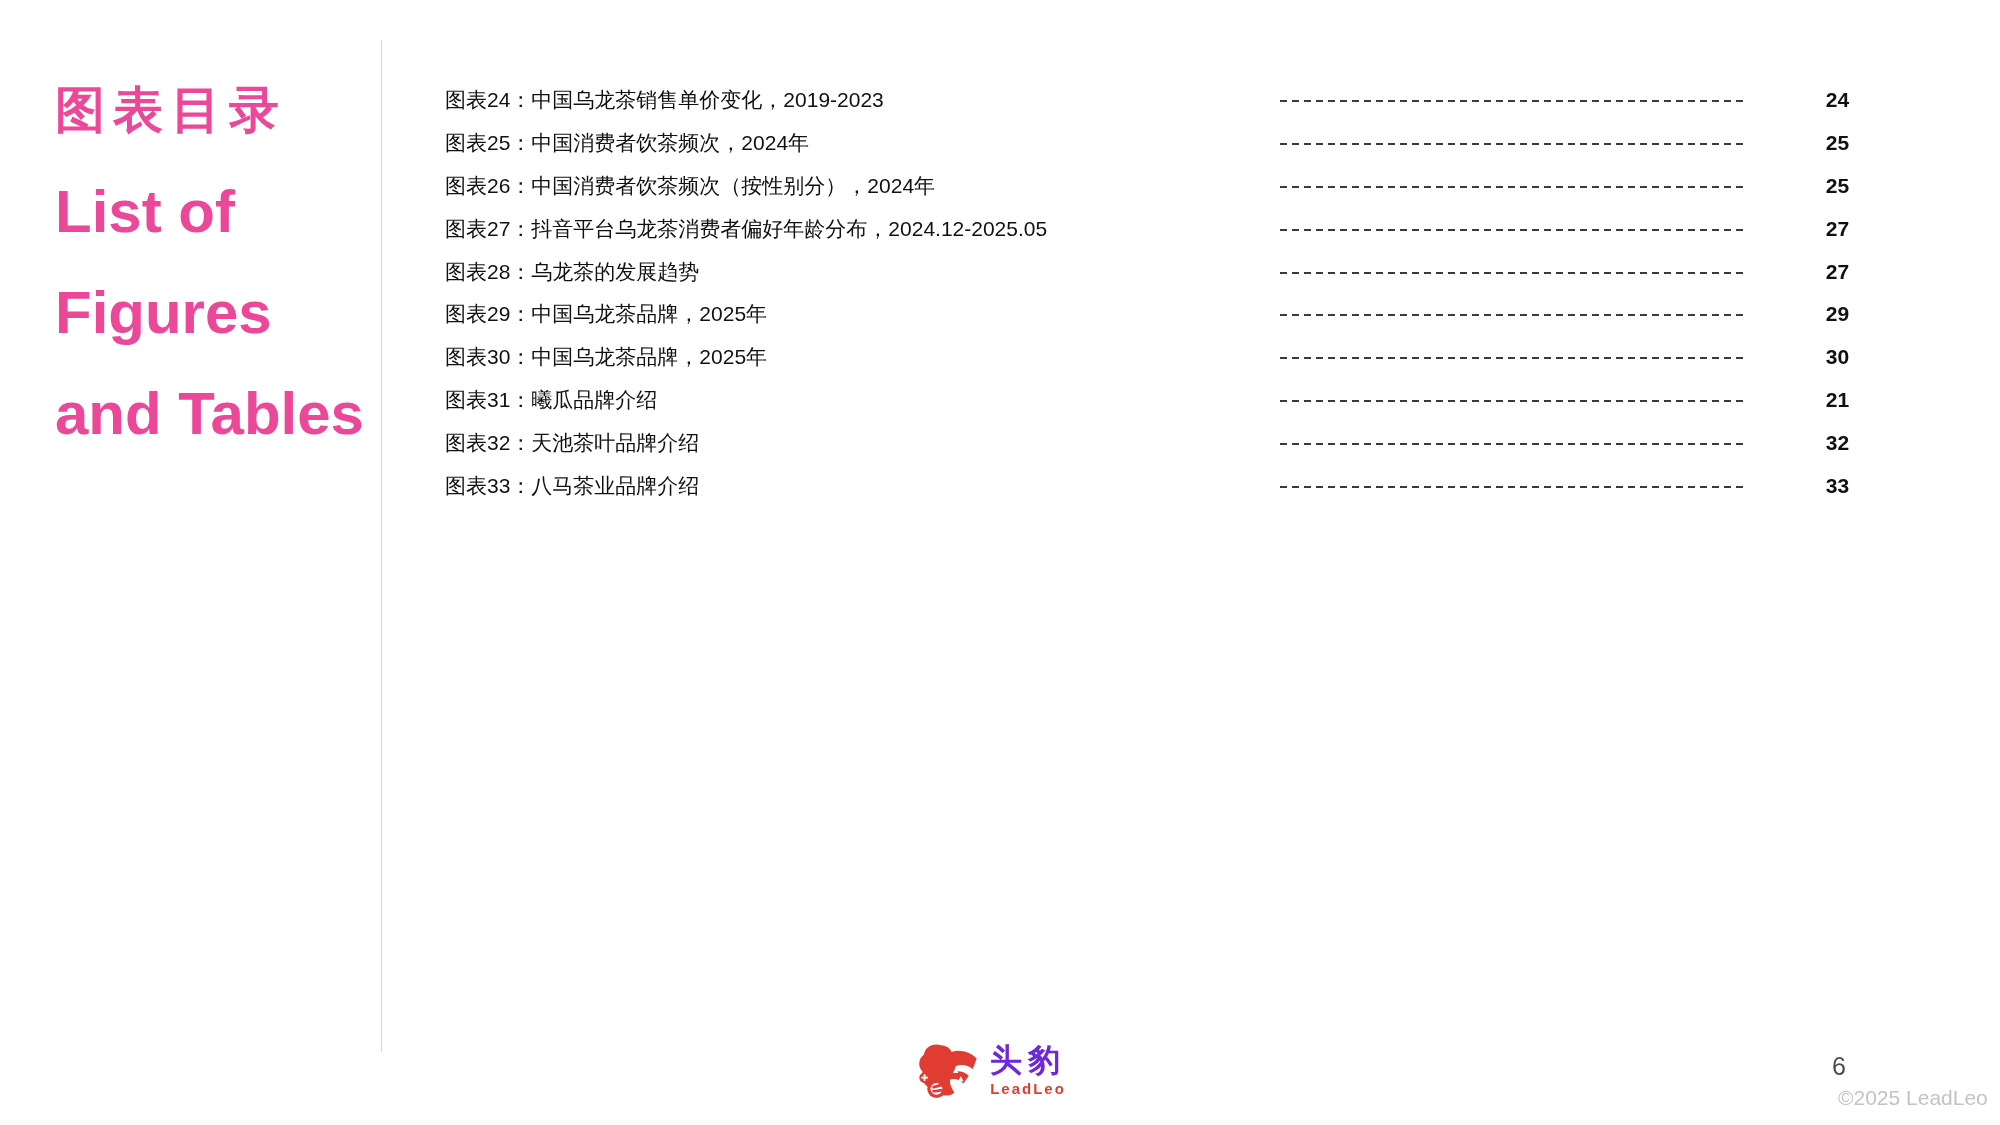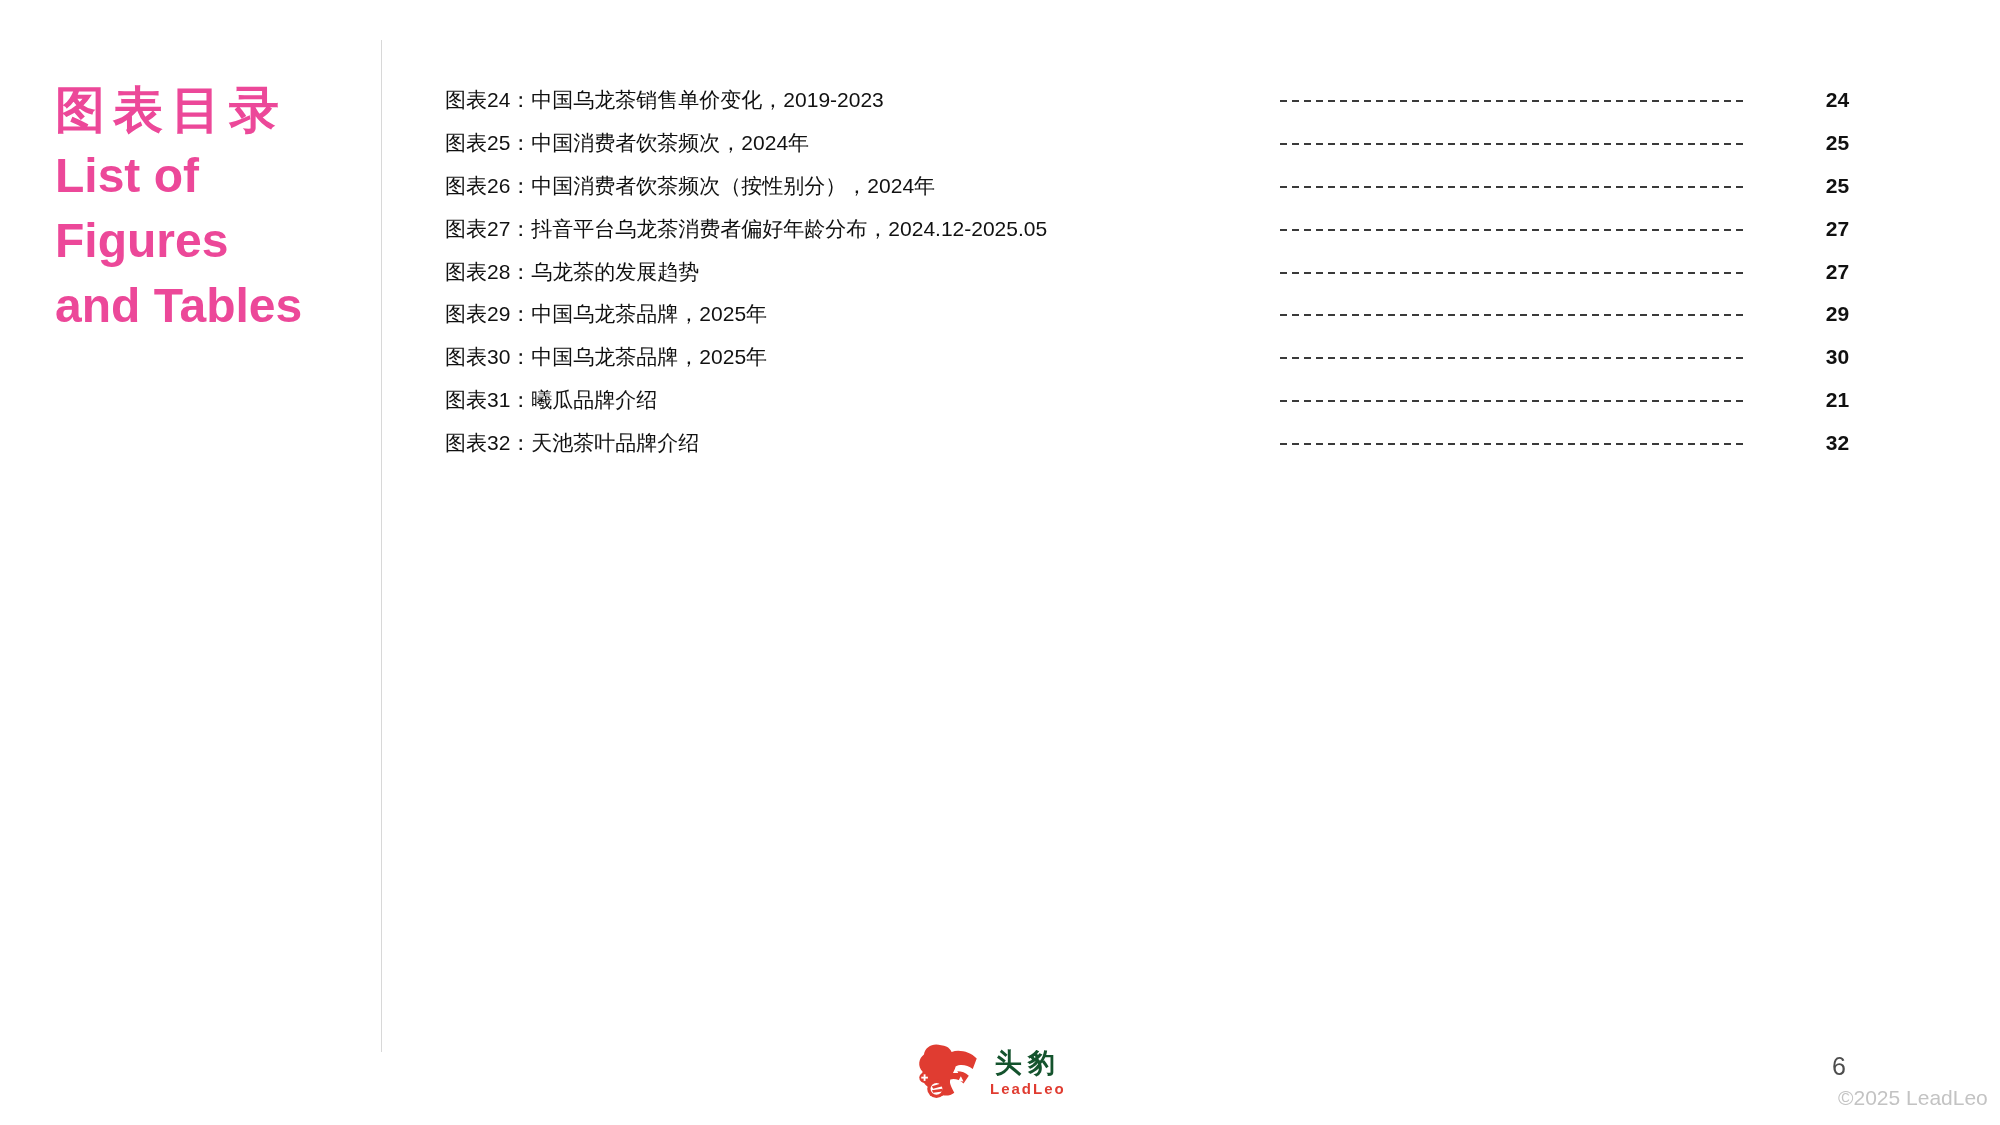--- a/index.html
+++ b/index.html
@@ -20,23 +20,24 @@
     color: #ec4899;
     font-weight: 700;
   }
   .title-cn {
     font-size: 50px;
     letter-spacing: 8px;
     line-height: 65px;
     white-space: nowrap;
   }
   .title-en-line {
-    font-size: 48px;
+    font-size: 60px;
     line-height: 65px;
     white-space: nowrap;
+    margin-top: 36px;
   }
 
   
   .divider {
     position: absolute;
     left: 381px; top: 40px;
     width: 1px; height: 1012px;
     background: #d8d8d8;
   }
 
@@ -79,26 +80,27 @@
   }
   .logo-icon { width: 66px; height: 66px; }
   .logo-text {
     margin-left: 8px;
     margin-top: 8px;
     display: flex;
     flex-direction: column;
     align-items: center;
   }
   .logo-cn {
-    font-size: 27px;
+    font-size: 32px;
     font-weight: 900;
     letter-spacing: 6px;
-    color: #14532d;
+    color: #6d28d9;
     line-height: 30px;
     white-space: nowrap;
+    font-family: Liberation Mono, monospace;
   }
   .logo-en {
     font-size: 15px;
     font-weight: 700;
     letter-spacing: 2px;
     color: #E03C31;
     line-height: 18px;
     margin-top: 2px;
     white-space: nowrap;
   }
@@ -170,20 +172,25 @@
     </div>
     <div class="toc-row">
       <span class="toc-label">图表31：曦瓜品牌介绍</span>
       <span class="toc-leader"></span>
       <span class="toc-page">21</span>
     </div>
     <div class="toc-row">
       <span class="toc-label">图表32：天池茶叶品牌介绍</span>
       <span class="toc-leader"></span>
       <span class="toc-page">32</span>
+    </div>
+    <div class="toc-row">
+      <span class="toc-label">图表33：八马茶业品牌介绍</span>
+      <span class="toc-leader"></span>
+      <span class="toc-page">33</span>
     </div>
   </div>
 
   <div class="footer-logo">
     <svg class="logo-icon" viewBox="0 0 100 100" xmlns="http://www.w3.org/2000/svg" aria-hidden="true">
 
       <path fill="#E03C31" d="M38 8 C26 4 14 10 12 22 C4 28 2 40 10 48 C6 60 14 72 26 74 C32 84 48 88 58 80 C54 72 50 66 52 60 C58 58 66 60 72 66 L80 54 C74 48 64 46 58 48 L60 40 C68 36 78 38 86 44 L92 28 C82 18 66 14 54 18 C50 10 44 9 38 8 Z"></path>
       <path fill="#ffffff" d="M56 50 L60 42 L64 50 Z"></path>
       <path fill="#ffffff" d="M64 62 L68 55 L72 63 Z"></path>
       <circle cx="13" cy="57" r="8" fill="#E03C31"></circle>

